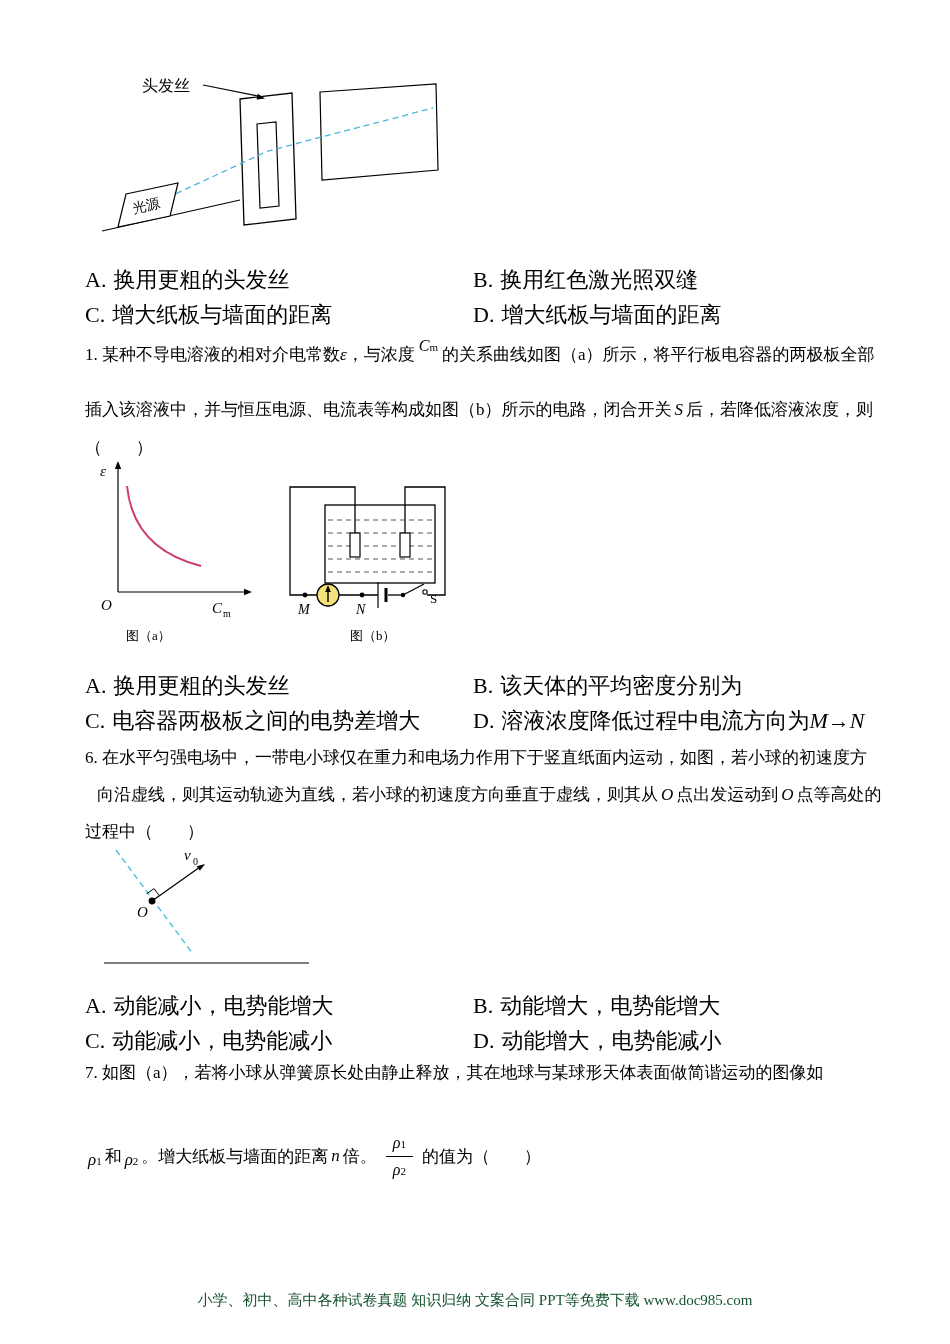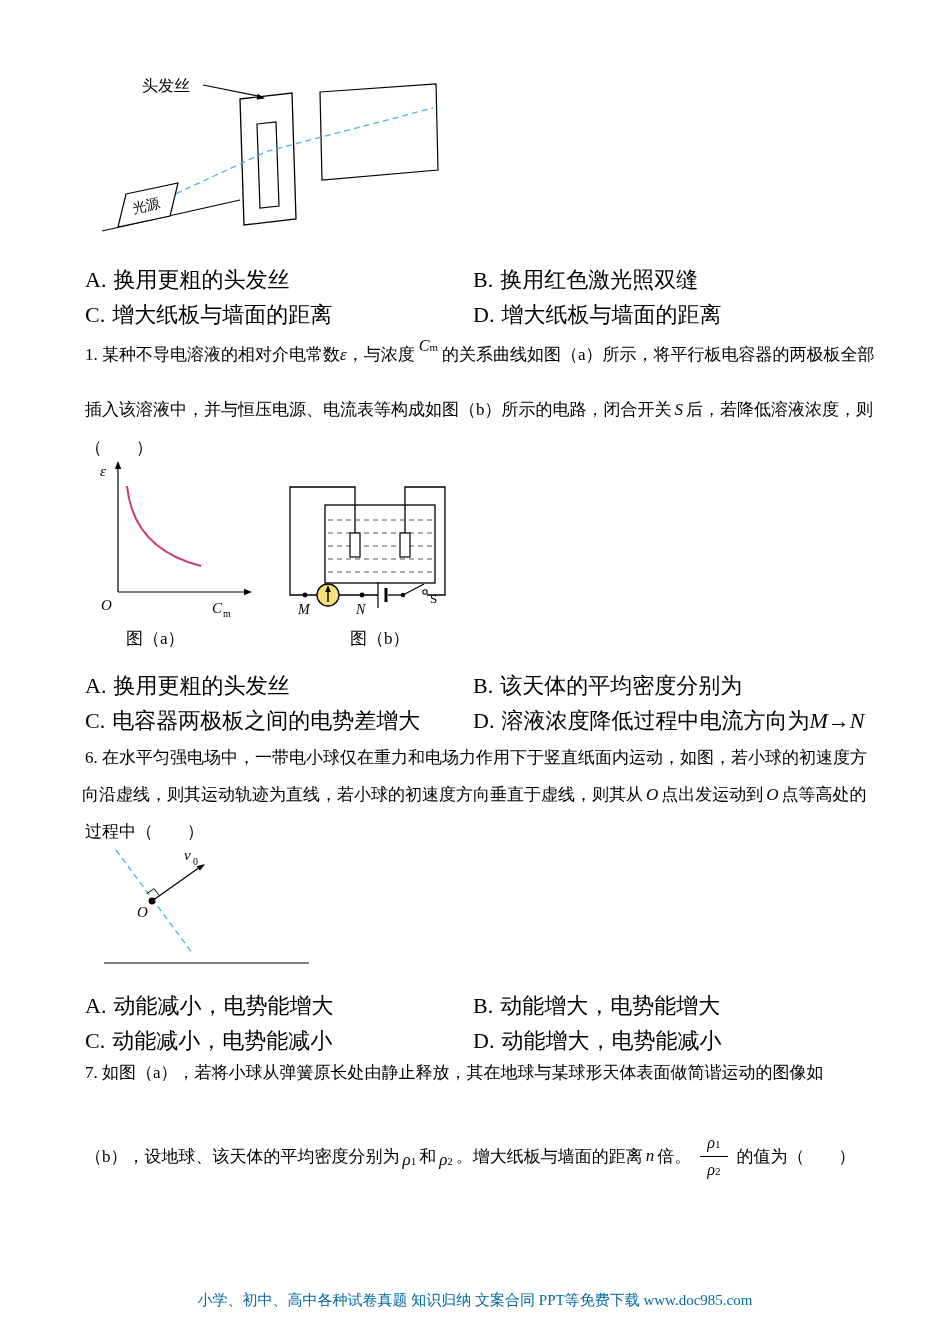--- a/index.html
+++ b/index.html
@@ -14,22 +14,22 @@
   .vsp{font-style:italic;margin:0 3px;}
   .raised{position:relative;top:-9px;margin:0 4px;display:inline-block;}
   .raised .base{font-style:italic;font-size:16px;}
   .sub{font-size:11px;}
   .lowered{position:relative;top:4px;margin:0 3px;font-style:italic;display:inline-block;}
   .lowered .sub,.frac .sub{font-style:normal;}
   .frac{display:inline-block;text-align:center;vertical-align:middle;margin:0 9px;font-size:16px;line-height:1.25;}
   .frac .num{display:block;padding:1px 7px 3px;border-bottom:1.2px solid #000;}
   .frac .den{display:block;padding:3px 7px 1px;}
   .flexline{position:absolute;display:flex;align-items:center;white-space:nowrap;font-size:17px;height:72px;}
-  .caption{position:absolute;font-size:17px;white-space:nowrap;}
-  #footer{position:absolute;left:0;width:100%;text-align:center;font-size:15px;color:#0369a1;}
+  .caption{position:absolute;font-size:13px;white-space:nowrap;}
+  #footer{position:absolute;left:0;width:100%;text-align:center;font-size:15px;color:#14532d;}
   svg{position:absolute;overflow:visible;}
   svg text{font-family:"Liberation Serif","DejaVu Serif",serif;}
 </style>
 </head>
 <body>
 
 <svg style="left:95px;top:60px" width="355" height="185" viewBox="0 0 355 185">
   <text x="47" y="31" font-size="16">头发丝</text>
   <line x1="108" y1="25" x2="163" y2="36" stroke="#000" stroke-width="1.2"></line>
   <polygon points="170,38.5 161.5,39.6 162.9,33.8" fill="#000"></polygon>
@@ -95,21 +95,21 @@
 
 <div class="caption" style="left:126px;top:627px">图（a）</div>
 <div class="caption" style="left:350px;top:627px">图（b）</div>
 
 <div class="opt c1" style="top:671px"><span class="opt-label">A.</span><span>换用更粗的头发丝</span></div>
 <div class="opt c2" style="top:671px"><span class="opt-label">B.</span><span>该天体的平均密度分别为</span></div>
 <div class="opt c1" style="top:706px"><span class="opt-label">C.</span><span>电容器两极板之间的电势差增大</span></div>
 <div class="opt c2" style="top:706px"><span class="opt-label">D.</span><span>溶液浓度降低过程中电流方向为</span><span class="var">M</span><span>→</span><span class="var">N</span></div>
 
 <div class="line" style="left:85px;top:746px"><span>6. 在水平匀强电场中，一带电小球仅在重力和电场力作用下于竖直纸面内运动，如图，若小球的初速度方</span></div>
-<div class="line" style="left:82px;top:783px"><span>向沿虚线，则其运动轨迹为直线，若小球的初速度方向垂直于虚线，则其从</span><span class="vsp">O</span><span>点出发运动到</span><span class="vsp">O</span><span>点等高处的</span></div>
+<div class="line" style="left:97px;top:783px"><span>向沿虚线，则其运动轨迹为直线，若小球的初速度方向垂直于虚线，则其从</span><span class="vsp">O</span><span>点出发运动到</span><span class="vsp">O</span><span>点等高处的</span></div>
 <div class="line" style="left:85px;top:820px"><span>过程中（　　）</span></div>
 
 <svg style="left:92px;top:836px" width="230" height="140" viewBox="0 0 230 140">
   <line x1="24" y1="14" x2="101" y2="118" stroke-width="1.3" stroke-dasharray="6,4" stroke="#4ab5dd"></line>
   <polyline points="54.6,57.8 62,52.6 67.4,59.8" fill="none" stroke="#000" stroke-width="1"></polyline>
   <circle cx="60" cy="65" r="3.4" fill="#000"></circle>
   <line x1="60" y1="65" x2="108" y2="31" stroke="#000" stroke-width="1.3"></line>
   <polygon points="113,28 107.9,34.8 104.7,30.2" fill="#000"></polygon>
   <text x="92" y="24" font-size="15" font-style="italic">v</text>
   <text x="101" y="29" font-size="10">0</text>
@@ -117,21 +117,20 @@
   <line x1="12" y1="127" x2="217" y2="127" stroke="#000" stroke-width="1.2"></line>
 </svg>
 
 <div class="opt c1" style="top:991px"><span class="opt-label">A.</span><span>动能减小，电势能增大</span></div>
 <div class="opt c2" style="top:991px"><span class="opt-label">B.</span><span>动能增大，电势能增大</span></div>
 <div class="opt c1" style="top:1026px"><span class="opt-label">C.</span><span>动能减小，电势能减小</span></div>
 <div class="opt c2" style="top:1026px"><span class="opt-label">D.</span><span>动能增大，电势能减小</span></div>
 
 <div class="line" style="left:85px;top:1061px"><span>7. 如图（a），若将小球从弹簧原长处由静止释放，其在地球与某球形天体表面做简谐运动的图像如</span></div>
 <div class="flexline" style="left:85px;top:1120px">
-  <span>（b），设地球、该天体的平均密度分别为</span>
   <span class="lowered"><span>ρ</span><span class="sub">1</span></span>
   <span>和</span>
   <span class="lowered"><span>ρ</span><span class="sub">2</span></span>
   <span>。增大纸板与墙面的距离</span>
   <span class="vsp">n</span>
   <span>倍。</span>
   <span class="frac">
     <span class="num"><span class="var">ρ</span><span class="sub">1</span></span>
     <span class="den"><span class="var">ρ</span><span class="sub">2</span></span>
   </span>

